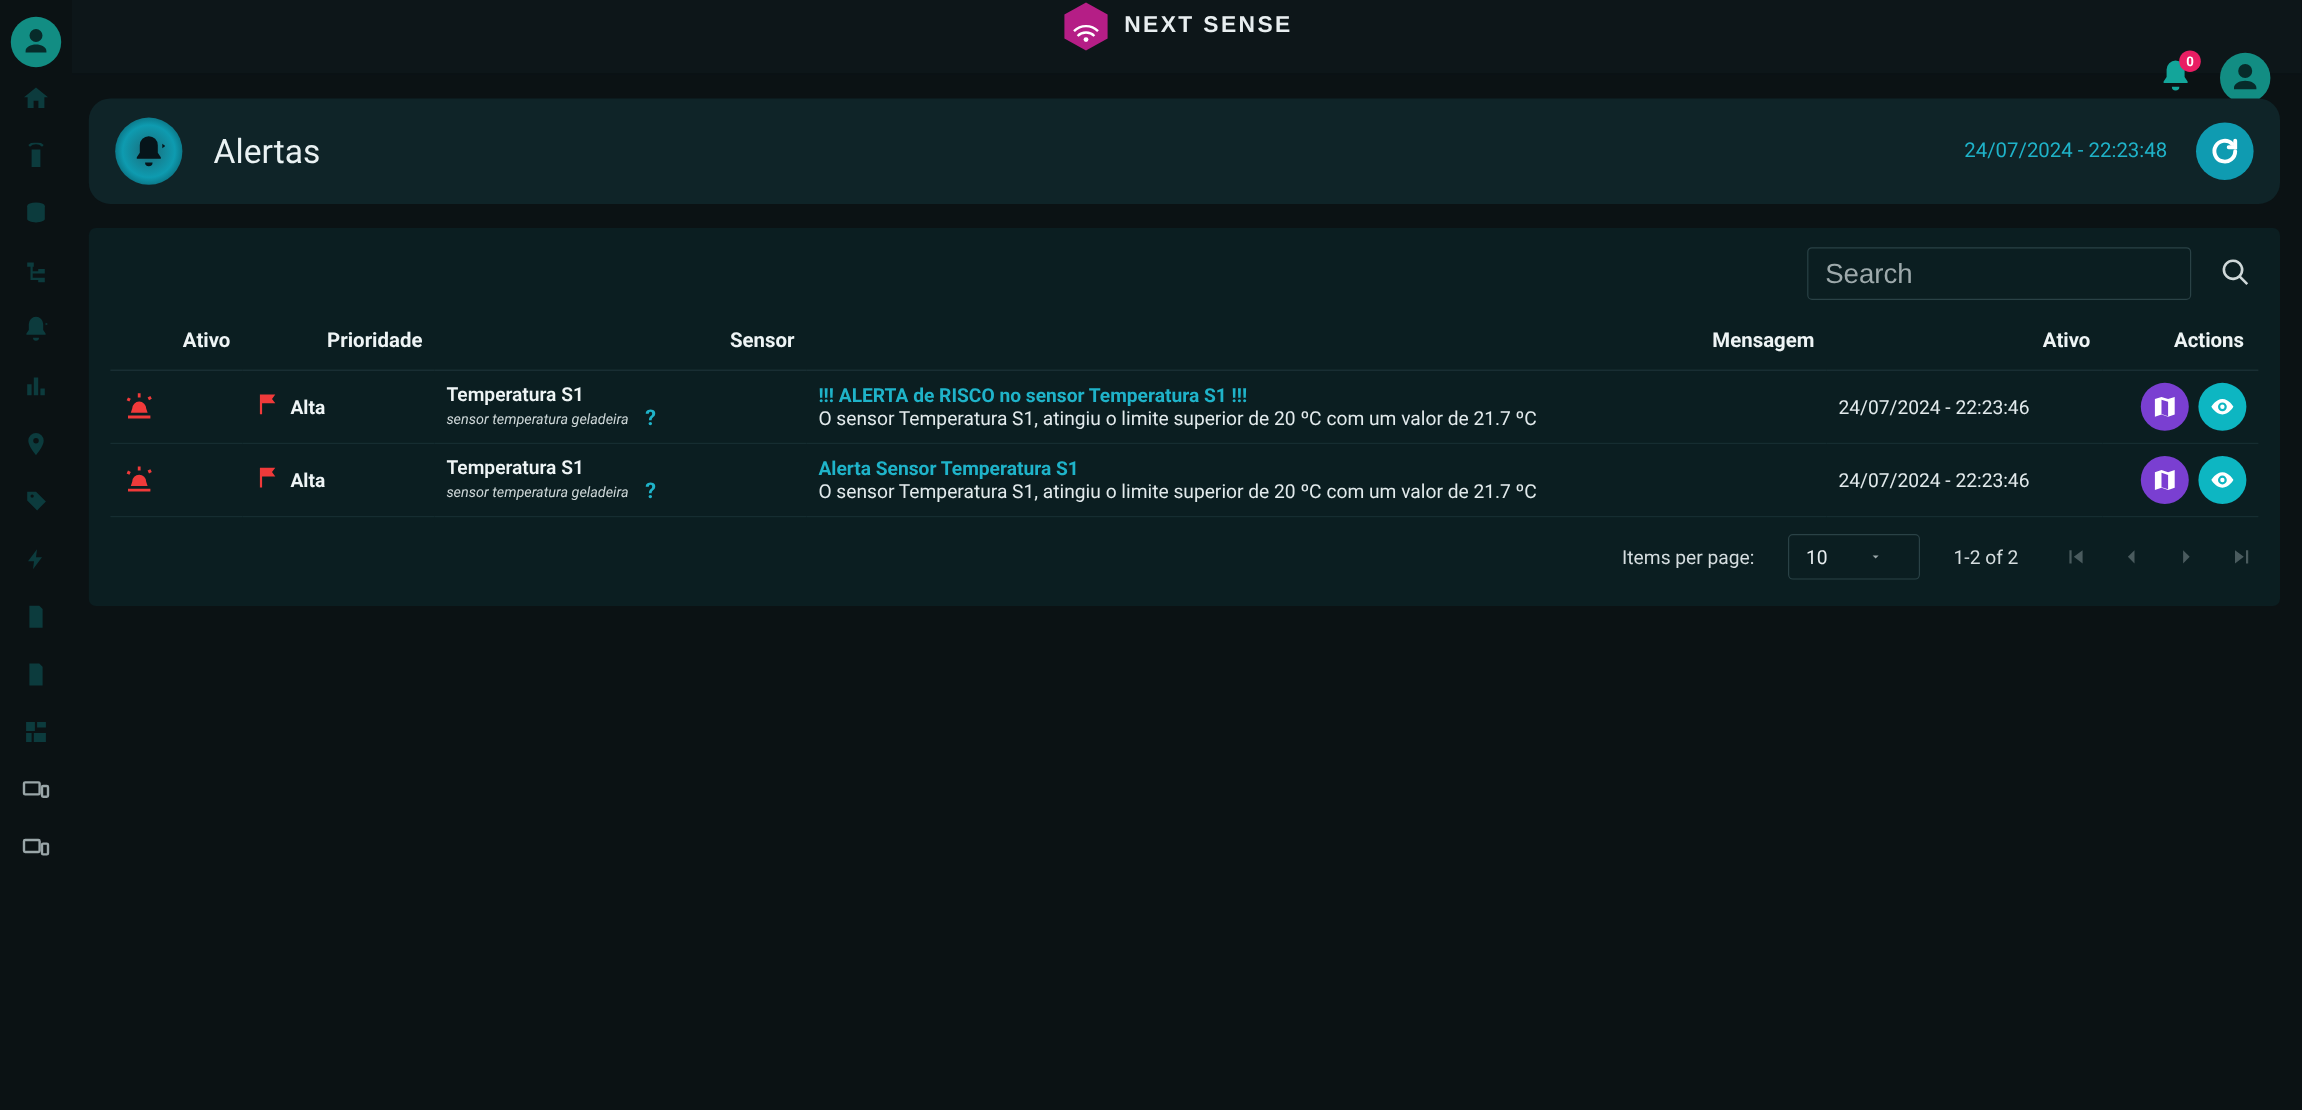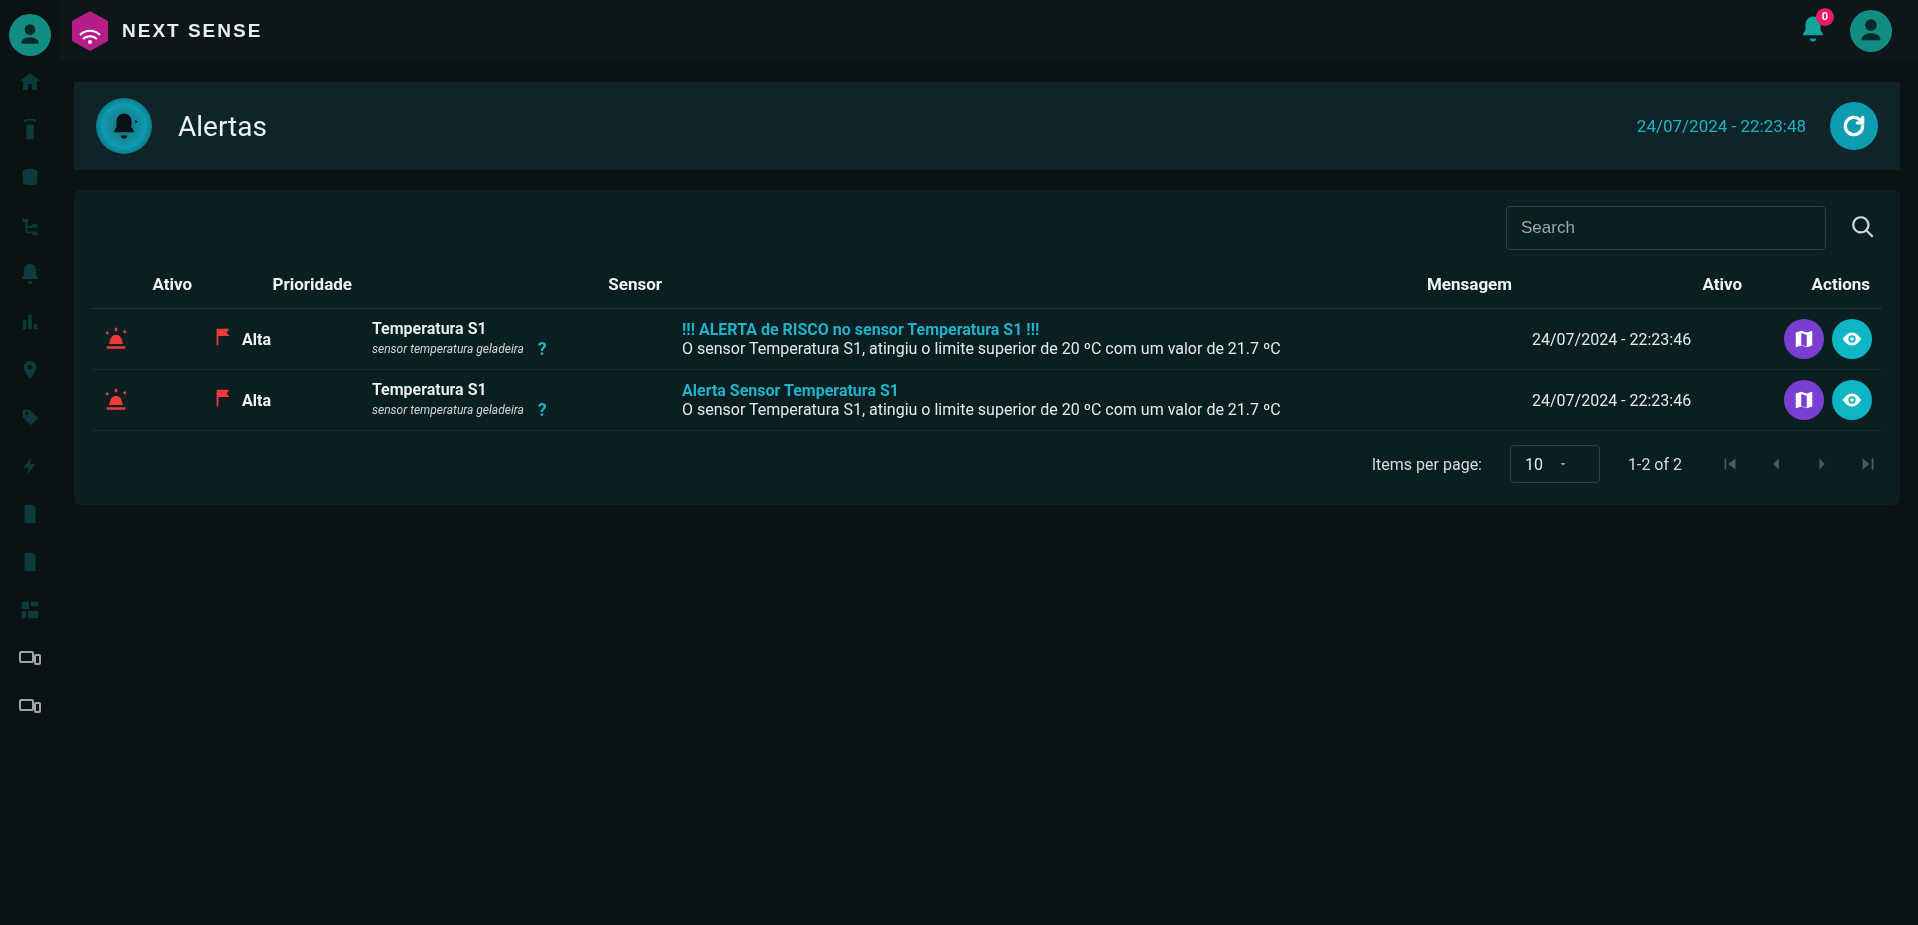--- a/index.html
+++ b/index.html
@@ -38,20 +38,21 @@
   color:#072b2a;
 }
 .main { flex: 1; display: flex; flex-direction: column; }
 .topbar {
   height: 62px;
   background: #0d1619;
   display: flex;
   align-items: center;
   padding: 0 26px 0 8px;
   border-bottom: 1px solid #0b1214;
+  flex-direction: column;
 }
 .logo { display:flex; align-items:center; gap:10px; }
 .logo-hex {
   width:44px; height:44px;
   display:flex; align-items:center; justify-content:center;
 }
 .logo-text {
   font-weight:700; letter-spacing:2px; font-size:19px; color:#e8eef0;
   font-family: "Segoe UI", Arial, sans-serif;
 }
@@ -64,21 +65,21 @@
   display:flex; align-items:center; justify-content:center; padding:0 4px;
 }
 .avatar-top {
   width:42px; height:42px; border-radius:50%;
   background:#128d83; display:flex; align-items:center; justify-content:center;
   color:#072b2a; cursor:pointer;
 }
 .content { padding: 20px 18px 20px 14px; flex:1; }
 .page-header {
   background: #0f2428;
-  border-radius: 0;
+  border-radius: 18px;
   padding: 16px 22px;
   display:flex; align-items:center;
   margin-bottom: 20px;
 }
 .page-header-icon {
   width:56px; height:56px; border-radius:50%;
   background: radial-gradient(circle at center, #1a6b78 0%, #0e9bb0 55%, #083d46 100%);
   display:flex; align-items:center; justify-content:center;
   margin-right: 26px;
 }
@@ -91,21 +92,21 @@
   display:flex; align-items:center; justify-content:center;
   cursor:pointer;
 }
 .panel {
   background:#0b1e21; border-radius:6px;
   padding: 16px 18px 22px 18px;
 }
 .panel-top { display:flex; justify-content:flex-end; align-items:center; gap:18px; margin-bottom:10px; }
 .search-box {
   background:#0b1e21; border:1px solid #2a4246; border-radius:4px;
-  height:44px; width:320px; color:#b9c7c9; font-size:17px;
+  height:44px; width:320px; color:#b9c7c9; font-size:23px;
   padding:0 14px; outline:none;
 }
 .search-box::placeholder { color:#9da9ab; }
 .search-icon-btn { background:none; border:none; color:#cfd8d9; cursor:pointer; padding:6px; }
 table.alerts { width:100%; border-collapse:collapse; }
 table.alerts th {
   text-align:right; font-weight:700; font-size:17px; color:#eef4f5;
   padding:14px 10px 14px 10px; border-bottom:1px solid #1d3438;
 }
 table.alerts th.right { text-align:right; padding-right:12px; }
@@ -131,21 +132,21 @@
 .action-map { background:#7a3fd1; }
 .action-eye { background:#0db6c2; }
 .paginator {
   display:flex; align-items:center; justify-content:flex-end;
   gap:28px; margin-top:14px; color:#d5dddf; font-size:16px;
 }
 .ipp-label { color:#d5dddf; }
 .ipp-select {
   border:1px solid #2a4246; background:#0b1e21; color:#e8eef0;
   height:38px; border-radius:4px; padding:0 30px 0 14px;
-  display:flex; align-items:center; position:relative; cursor:pointer;
+  display:flex; align-items:center; position:relative; cursor:pointer;gap:20px;
 }
 .ipp-caret { margin-left:14px; color:#9da9ab; }
 .pager-arrows { display:flex; gap:18px; margin-left:6px; }
 .pager-btn {
   background:none; border:none; color:#4a5b5e; cursor:pointer;
   width:28px; height:28px; display:flex; align-items:center; justify-content:center;
 }
 .ic { display:inline-block; }
 </style>
 </head>

